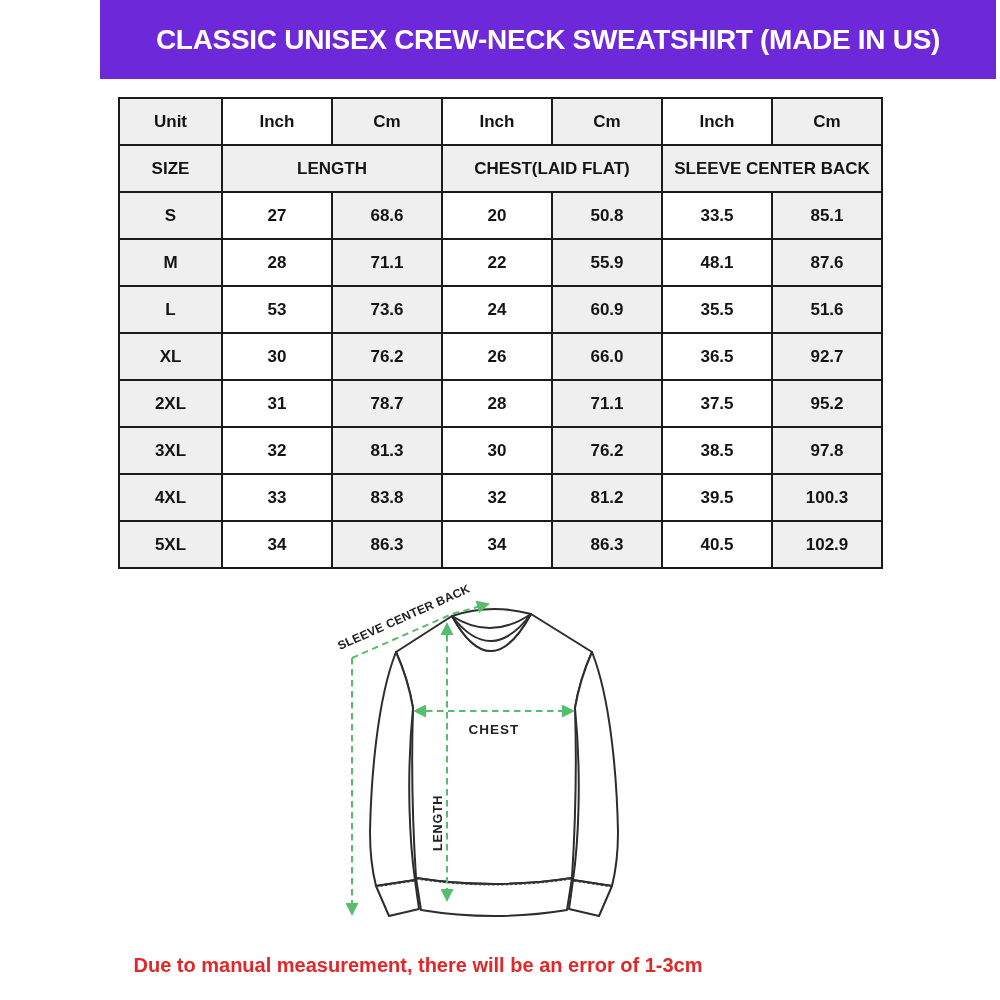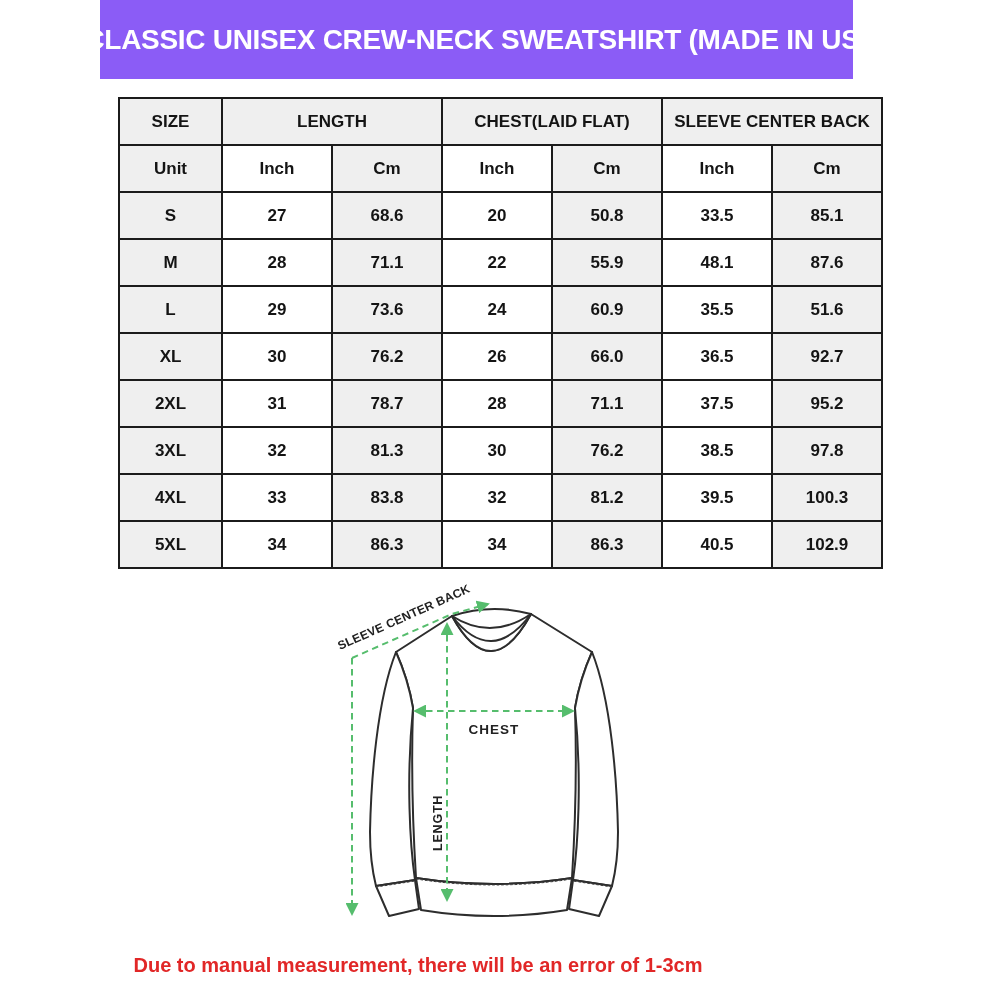--- a/index.html
+++ b/index.html
@@ -1,22 +1,22 @@
 <!DOCTYPE html>
 <html><head>
 <meta charset="utf-8">
 <style>
   html,body{margin:0;padding:0;}
   body{
     width:1000px;height:1000px;background:#ffffff;position:relative;
     font-family:"Liberation Sans",sans-serif;overflow:hidden;
   }
   .banner{
-    position:absolute;left:100px;top:0;width:753px;height:79px;
-    background:#8b5cf6;display:flex;align-items:center;justify-content:center;
+    position:absolute;left:100px;top:0;width:896px;height:79px;
+    background:#6d28d9;display:flex;align-items:center;justify-content:center;
   }
   .banner span{
     color:#ffffff;font-weight:700;font-size:28px;letter-spacing:-0.3px;white-space:nowrap;
   }
   table.chart{
     position:absolute;left:118px;top:97px;border-collapse:collapse;table-layout:fixed;
   }
   table.chart td,table.chart th{
     border:2px solid #1b1b1b;height:45px;padding:0;text-align:center;vertical-align:middle;
     font-size:17px;font-weight:700;color:#141414;background:#ffffff;white-space:nowrap;
@@ -43,33 +43,33 @@
     <col class="col-size">
       <col class="col-m">
       <col class="col-m">
       <col class="col-m">
     <col class="col-m">
       <col class="col-m">
       <col class="col-m">
   </colgroup>
   <tbody>
       <tr>
-    <th>SIZE</th>
-    <th colspan="2">LENGTH</th>
-    <th colspan="2">CHEST(LAID FLAT)</th>
-    <th colspan="2">SLEEVE CENTER BACK</th>
-  </tr>
-  <tr>
     <td class="g">Unit</td>
     <td>Inch</td>
     <td class="g">Cm</td>
     <td>Inch</td>
     <td class="g">Cm</td>
     <td>Inch</td>
     <td class="g">Cm</td>
+  </tr>
+  <tr>
+    <th>SIZE</th>
+    <th colspan="2">LENGTH</th>
+    <th colspan="2">CHEST(LAID FLAT)</th>
+    <th colspan="2">SLEEVE CENTER BACK</th>
   </tr>
   <tr>
     <td class="g">S</td>
     <td>27</td>
     <td class="g">68.6</td>
     <td>20</td>
     <td class="g">50.8</td>
     <td>33.5</td>
     <td class="g">85.1</td>
   </tr>
@@ -77,21 +77,21 @@
     <td class="g">M</td>
     <td>28</td>
     <td class="g">71.1</td>
     <td>22</td>
     <td class="g">55.9</td>
     <td>48.1</td>
     <td class="g">87.6</td>
   </tr>
   <tr>
     <td class="g">L</td>
-    <td>29</td>
+    <td>53</td>
     <td class="g">73.6</td>
     <td>24</td>
     <td class="g">60.9</td>
     <td>35.5</td>
     <td class="g">51.6</td>
   </tr>
   <tr>
     <td class="g">XL</td>
     <td>30</td>
     <td class="g">76.2</td>

